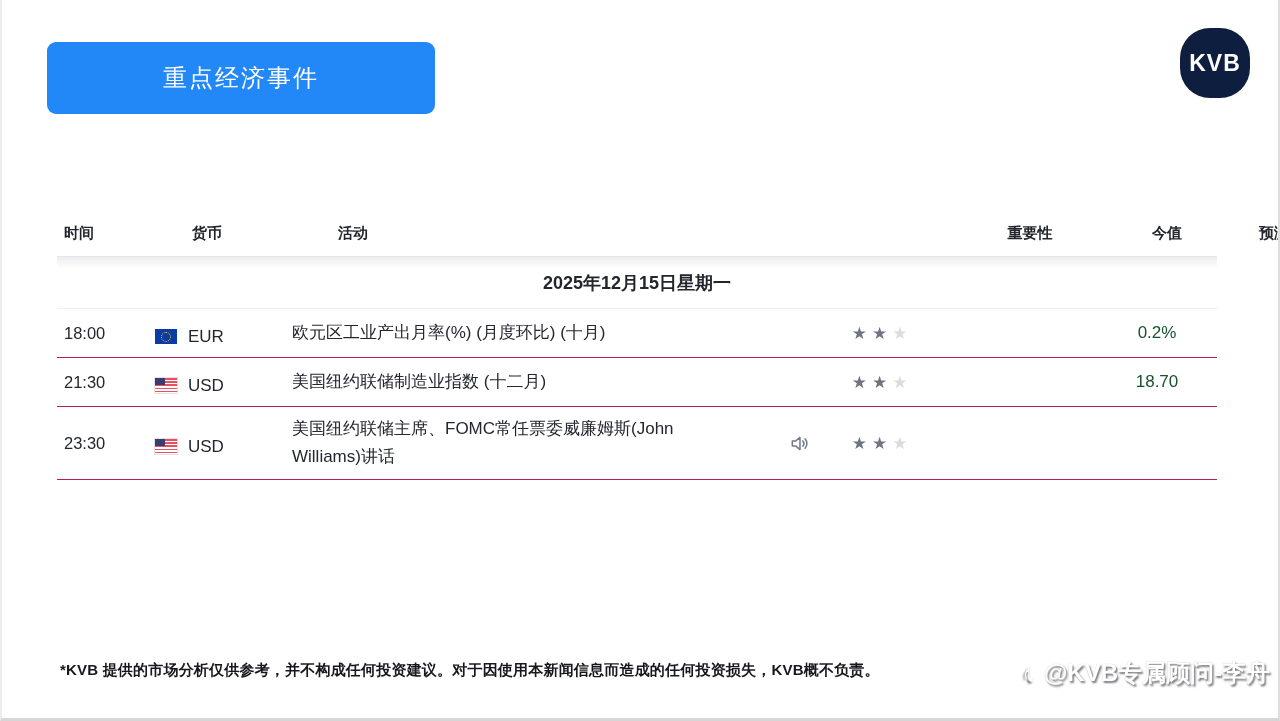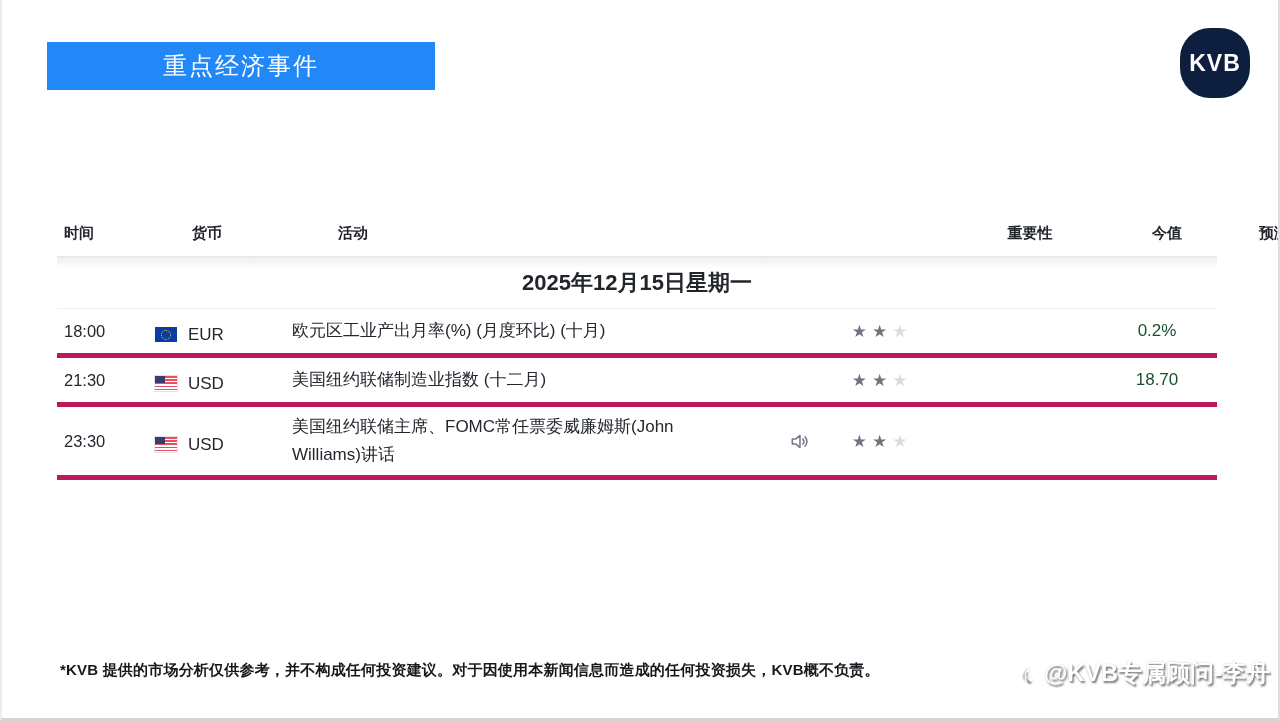--- a/index.html
+++ b/index.html
@@ -4,22 +4,22 @@
 <style>
   * { margin:0; padding:0; box-sizing:border-box; }
   html,body { width:1280px; height:721px; background:#fff; font-family:"Liberation Sans","DejaVu Sans",sans-serif; }
   .page {
     position:relative; width:1280px; height:721px; background:#fff; overflow:hidden;
     border-left:2px solid #ededed; border-right:2px solid #dedede; border-bottom:3px solid #d6d6d6;
   }
 
   
   .banner {
-    position:absolute; left:45px; top:42px; width:388px; height:48px;
-    background:#2287F7; display:flex; align-items:center; justify-content:center;
+    position:absolute; left:45px; top:42px; width:388px; height:72px;
+    background:#2287F7; display:flex; align-items:center; justify-content:center;border-radius:9px;
   }
   .banner-label { color:#fff; font-size:24px; letter-spacing:2px; font-weight:500; }
 
   
   .logo {
     position:absolute; left:1178px; top:28px; width:70px; height:70px;
     background:#0E1E3E; display:flex; align-items:center; justify-content:center;border-radius:30px;
   }
   .logo-text { color:#fff; font-size:23px; font-weight:700; letter-spacing:1px; }
 
@@ -30,23 +30,23 @@
     grid-template-columns:91px 109px 468px 85px 130px 70px 85px 110px;
     padding-left:7px; align-items:center;
   }
   .thead { height:47px; border-bottom:1px solid #e4e6ea;gap:37px; }
   .thead .cell { font-size:15px; font-weight:700; color:#22262c; }
   .cell.c-center { text-align:center; }
   .date-row {
     height:52px; display:flex; align-items:center; justify-content:center;
     border-bottom:1px solid #e9eff7;
     background:linear-gradient(to bottom, rgba(80,90,110,0.10), rgba(80,90,110,0.0) 12px);
-    font-size:22px; font-weight:700; color:#22262c;
+    font-size:18px; font-weight:700; color:#22262c;
   }
-  .event-row { border-bottom:5px solid #be185d; font-size:17px; color:#23272e; }
+  .event-row { border-bottom:1px solid #be185d; font-size:17px; color:#23272e; }
   .row-h1 { min-height:49px; }
   .row-h2 { min-height:73px; }
   .event-row .time { font-size:16.5px; }
   .activity { line-height:28px; padding-right:10px;margin-left:28px; }
 
   
   .currency-cell { display:flex; align-items:center; gap:11px;margin-top:7px; }
   .flag { width:22px; height:15px; display:inline-block; position:relative; flex:0 0 auto; }
   .eu-flag { background:#0B3CA5; }
   .eu-flag::after {

